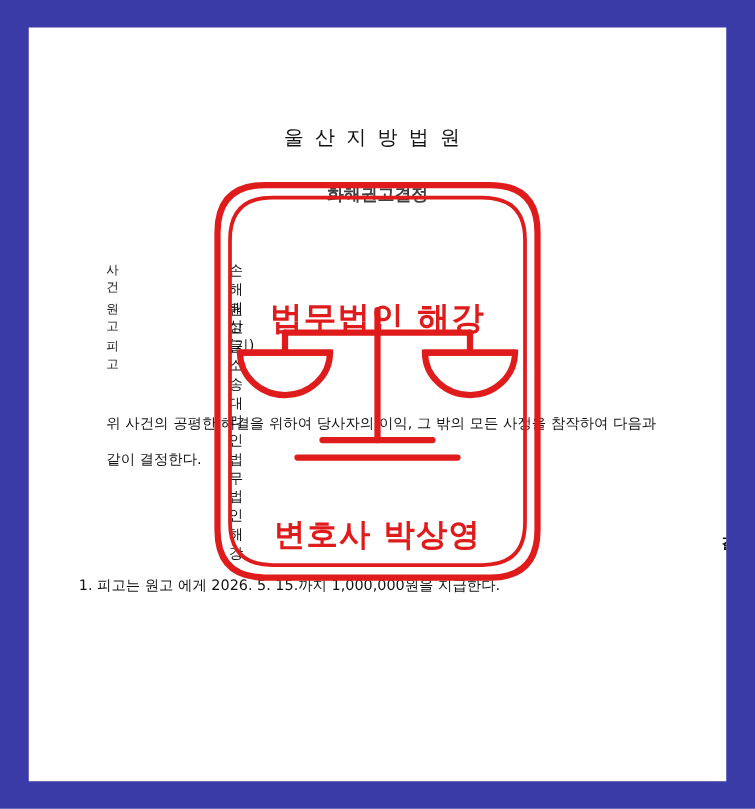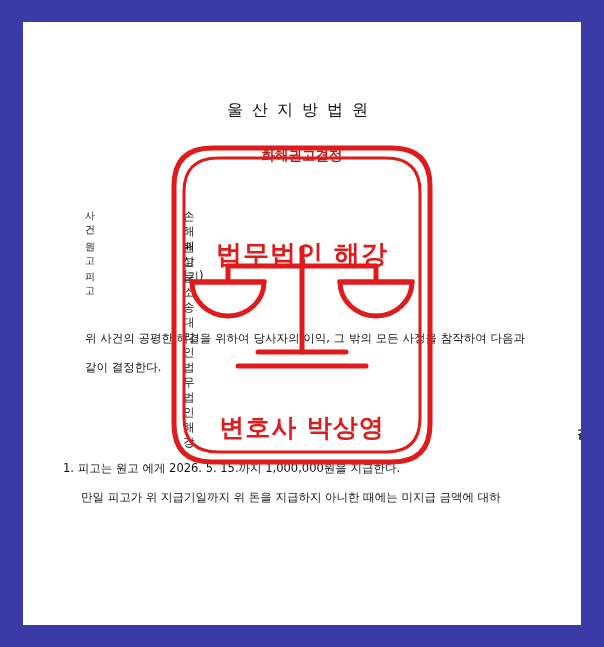--- a/index.html
+++ b/index.html
@@ -42,21 +42,21 @@
     font-family: "DejaVu Sans", sans-serif;
   }
   .doc-kind {
     position: absolute;
     left: 0;
     top: 125px;
     width: 558px;
     text-align: center;
     font-size: 13.5px;
     font-weight: bold;
-    color: #b91c1c;
+    color: #404040;
     font-family: "DejaVu Sans", sans-serif;
   }
   .field-row {
     position: absolute;
     font-size: 11.5px;
     color: #111111;
     font-family: "DejaVu Sans", sans-serif;
   }
   .field-label {
     position: absolute;
@@ -178,21 +178,20 @@
       <span class="field-label">피 고</span>
       <span class="field-value"></span>
     </div>
 
     <div class="para para-intro">위 사건의 공평한 해결을 위하여 당사자의 이익, 그 밖의 모든 사정을 참작하여 다음과 같이 결정한다.</div>
 
     <div class="section-head">결정사항</div>
 
     <div class="item-1">
       <span class="ln">1. 피고는 원고   에게 2026. 5. 15.까지 1,000,000원을 지급한다.</span>
-      <span class="ln indent">만일 피고가 위 지급기일까지 위 돈을 지급하지 아니한 때에는 미지급 금액에 대하</span>
     </div>
 
     <div class="stamp">
       <svg width="272" height="330" viewBox="0 0 272 330" xmlns="http://www.w3.org/2000/svg">
         <g fill="none" stroke="#e01b1b" stroke-width="5">
           <path d="M 46 8 L 226 8 Q 264 8 264 46 L 264 284 Q 264 322 226 322 L 46 322 Q 8 322 8 284 L 8 46 Q 8 8 46 8 Z"></path>
           <path d="M 52 18 L 220 18 Q 254 18 254 52 L 254 278 Q 254 312 220 312 L 52 312 Q 18 312 18 278 L 18 52 Q 18 18 52 18 Z" stroke-width="3"></path>
         </g>
         <g stroke="#e01b1b" fill="none" stroke-width="5" stroke-linecap="round">
           <line x1="136" y1="108" x2="136" y2="212"></line>

